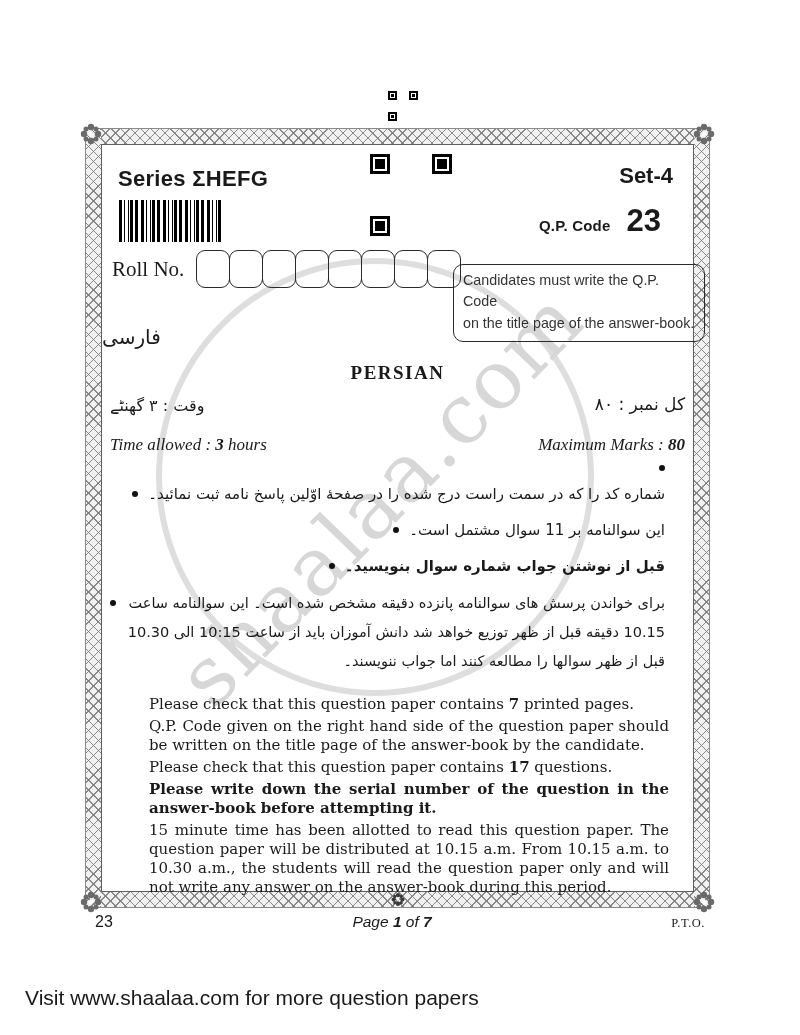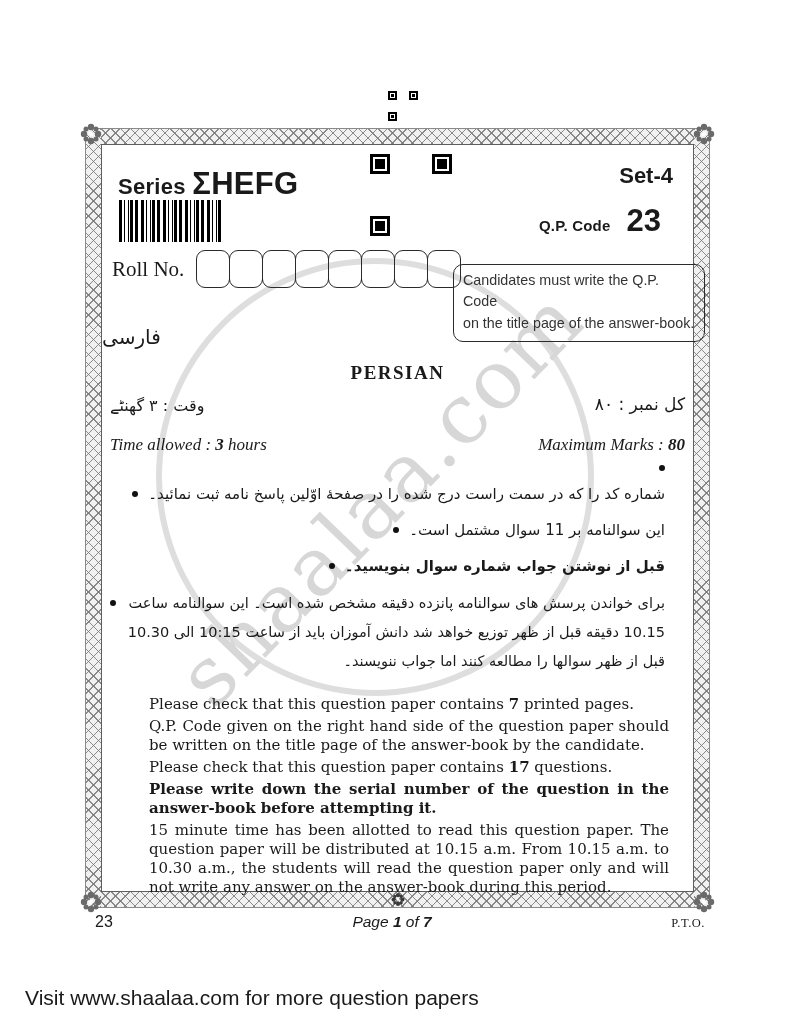--- a/index.html
+++ b/index.html
@@ -39,21 +39,21 @@
   .corner.tl { left:-7px; top:-7px; }
   .corner.tr { right:-7px; top:-7px; }
   .corner.bl { left:-7px; bottom:-7px; }
   .corner.br { right:-7px; bottom:-7px; }
   .bflower { position:absolute; left:50%; bottom:0; transform:translateX(-50%); width:15px; height:15px; z-index:3; }
 
   .content { position:absolute; inset:15px; border:1px solid #5e5e5e; z-index:2; }
 
   
   .series { position:absolute; left:16px; top:21px; font-weight:bold; font-size:22px; letter-spacing:0.3px; }
-  .series .code { font-size:31px; }
+  .series .code { font-size:22px; }
   .set { position:absolute; right:20px; top:18px; font-weight:bold; font-size:22px; }
   .qp { position:absolute; right:32px; top:58px; display:flex; align-items:flex-start; gap:16px; }
   .qp-label { font-weight:bold; font-size:15px; margin-top:14px; letter-spacing:0.2px; }
   .qp-value { font-weight:bold; font-size:31px; }
 
   .barcode {
     position:absolute; left:17px; top:55px; width:104px; height:42px;
     background:repeating-linear-gradient(90deg,
       #000 0 3px, #fff 3px 5px, #000 5px 6px, #fff 6px 9px,
       #000 9px 10px, #fff 10px 11px, #000 11px 14px, #fff 14px 16px,

